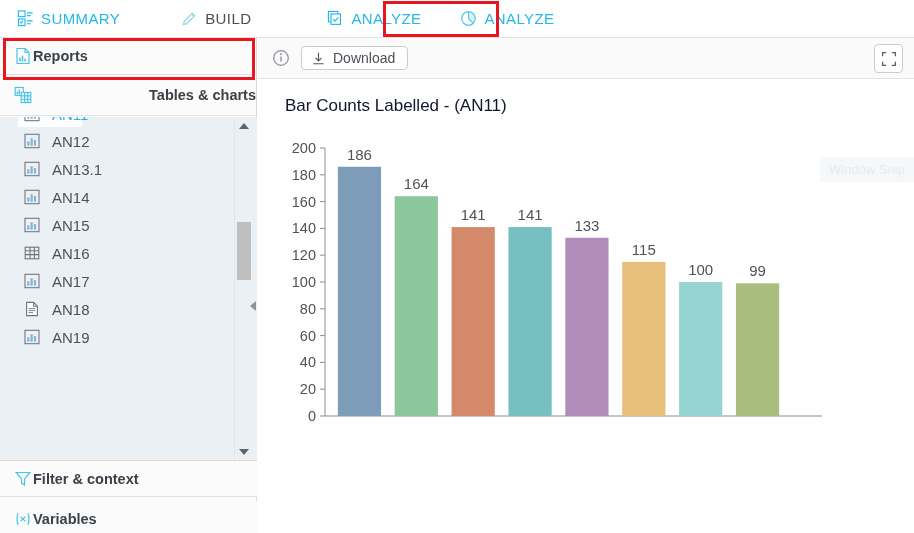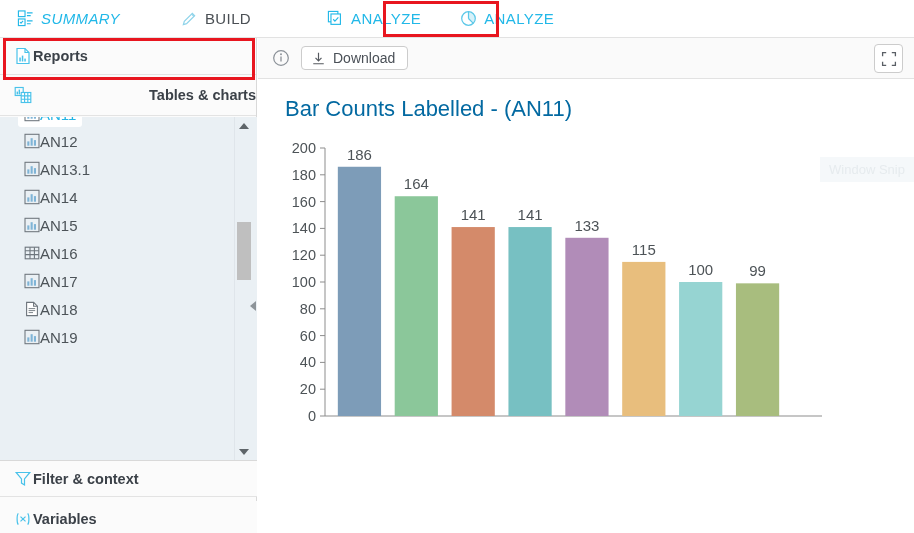--- a/index.html
+++ b/index.html
@@ -19,21 +19,21 @@
   }
   .navtab {
     display: flex; align-items: center; gap: 7px;
     height: 38px; padding: 0 4px;
     font-size: 15px; letter-spacing: .4px;
     color: #22b8e8; cursor: pointer; white-space: nowrap;
   }
   .navtab.inactive { color: #4a4f54; }
   .navtab .ic { display: inline-flex; width: 17px; height: 17px; }
   .navtab .ic svg { width: 17px; height: 17px; display: block; }
-  #tab-summary { margin-left: 13px; font-style: italic; }
+  #tab-summary { margin-left: 13px; }
   #tab-build   { margin-left: 53px; }
   #tab-collect { margin-left: 68px; }
   #tab-analyze { margin-left: 31px; }
 
   .hl-analyze {
     position: absolute; left: 383px; top: 1px; width: 116px; height: 36px;
     border: 3px solid #e8161f; pointer-events: none;
   }
 
   
@@ -59,21 +59,21 @@
     border: 3px solid #e8161f; pointer-events: none; z-index: 6;
   }
 
   
   .listwrap {
     position: absolute; left: 0; top: 79px; width: 257px; height: 343px;
     background: #eaf0f4; overflow: hidden;
   }
   .list { position: absolute; left: 0; top: -16px; width: 234px; }
   .litem {
-    display: flex; align-items: center; gap: 0;
+    display: flex; align-items: center; gap: 12px;
     height: 28px; padding-left: 24px; font-size: 15px; color: #4c5358;
     cursor: pointer;
   }
   .litem .ic { width: 16px; height: 16px; display: inline-flex; }
   .litem .ic svg { width: 16px; height: 16px; display: block; }
   .litem.selected {
     background: #ffffff; color: #24b4e4;
     margin-left: 18px; padding-left: 6px;
     width: 64px; border-radius: 3px; height: 26px;
   }
@@ -119,21 +119,21 @@
   .dl-btn svg { width: 15px; height: 15px; display: block; }
   .full-btn {
     position: absolute; right: 11px; top: 6px; width: 29px; height: 29px;
     border: 1px solid #ccc; border-radius: 4px; background: #fff;
     display: flex; align-items: center; justify-content: center; cursor: pointer;
   }
   .full-btn svg { width: 16px; height: 16px; display: block; }
 
   .chart-title {
     position: absolute; left: 27px; top: 58px;
-    font-size: 22px; color: #0369a1;
+    font-size: 17px; color: #0f172a;
   }
 
   .plot { position: absolute; left: 0; top: 90px; width: 656px; height: 400px; }
   .plot svg { display: block; }
 
   .watermark {
     position: absolute; left: 820px; top: 157px; width: 94px; height: 25px;
     background: #f5f8fa; color: #e6ebee; font-size: 13px;
     display: flex; align-items: center; justify-content: center;
     pointer-events: none; overflow: hidden; white-space: nowrap;

